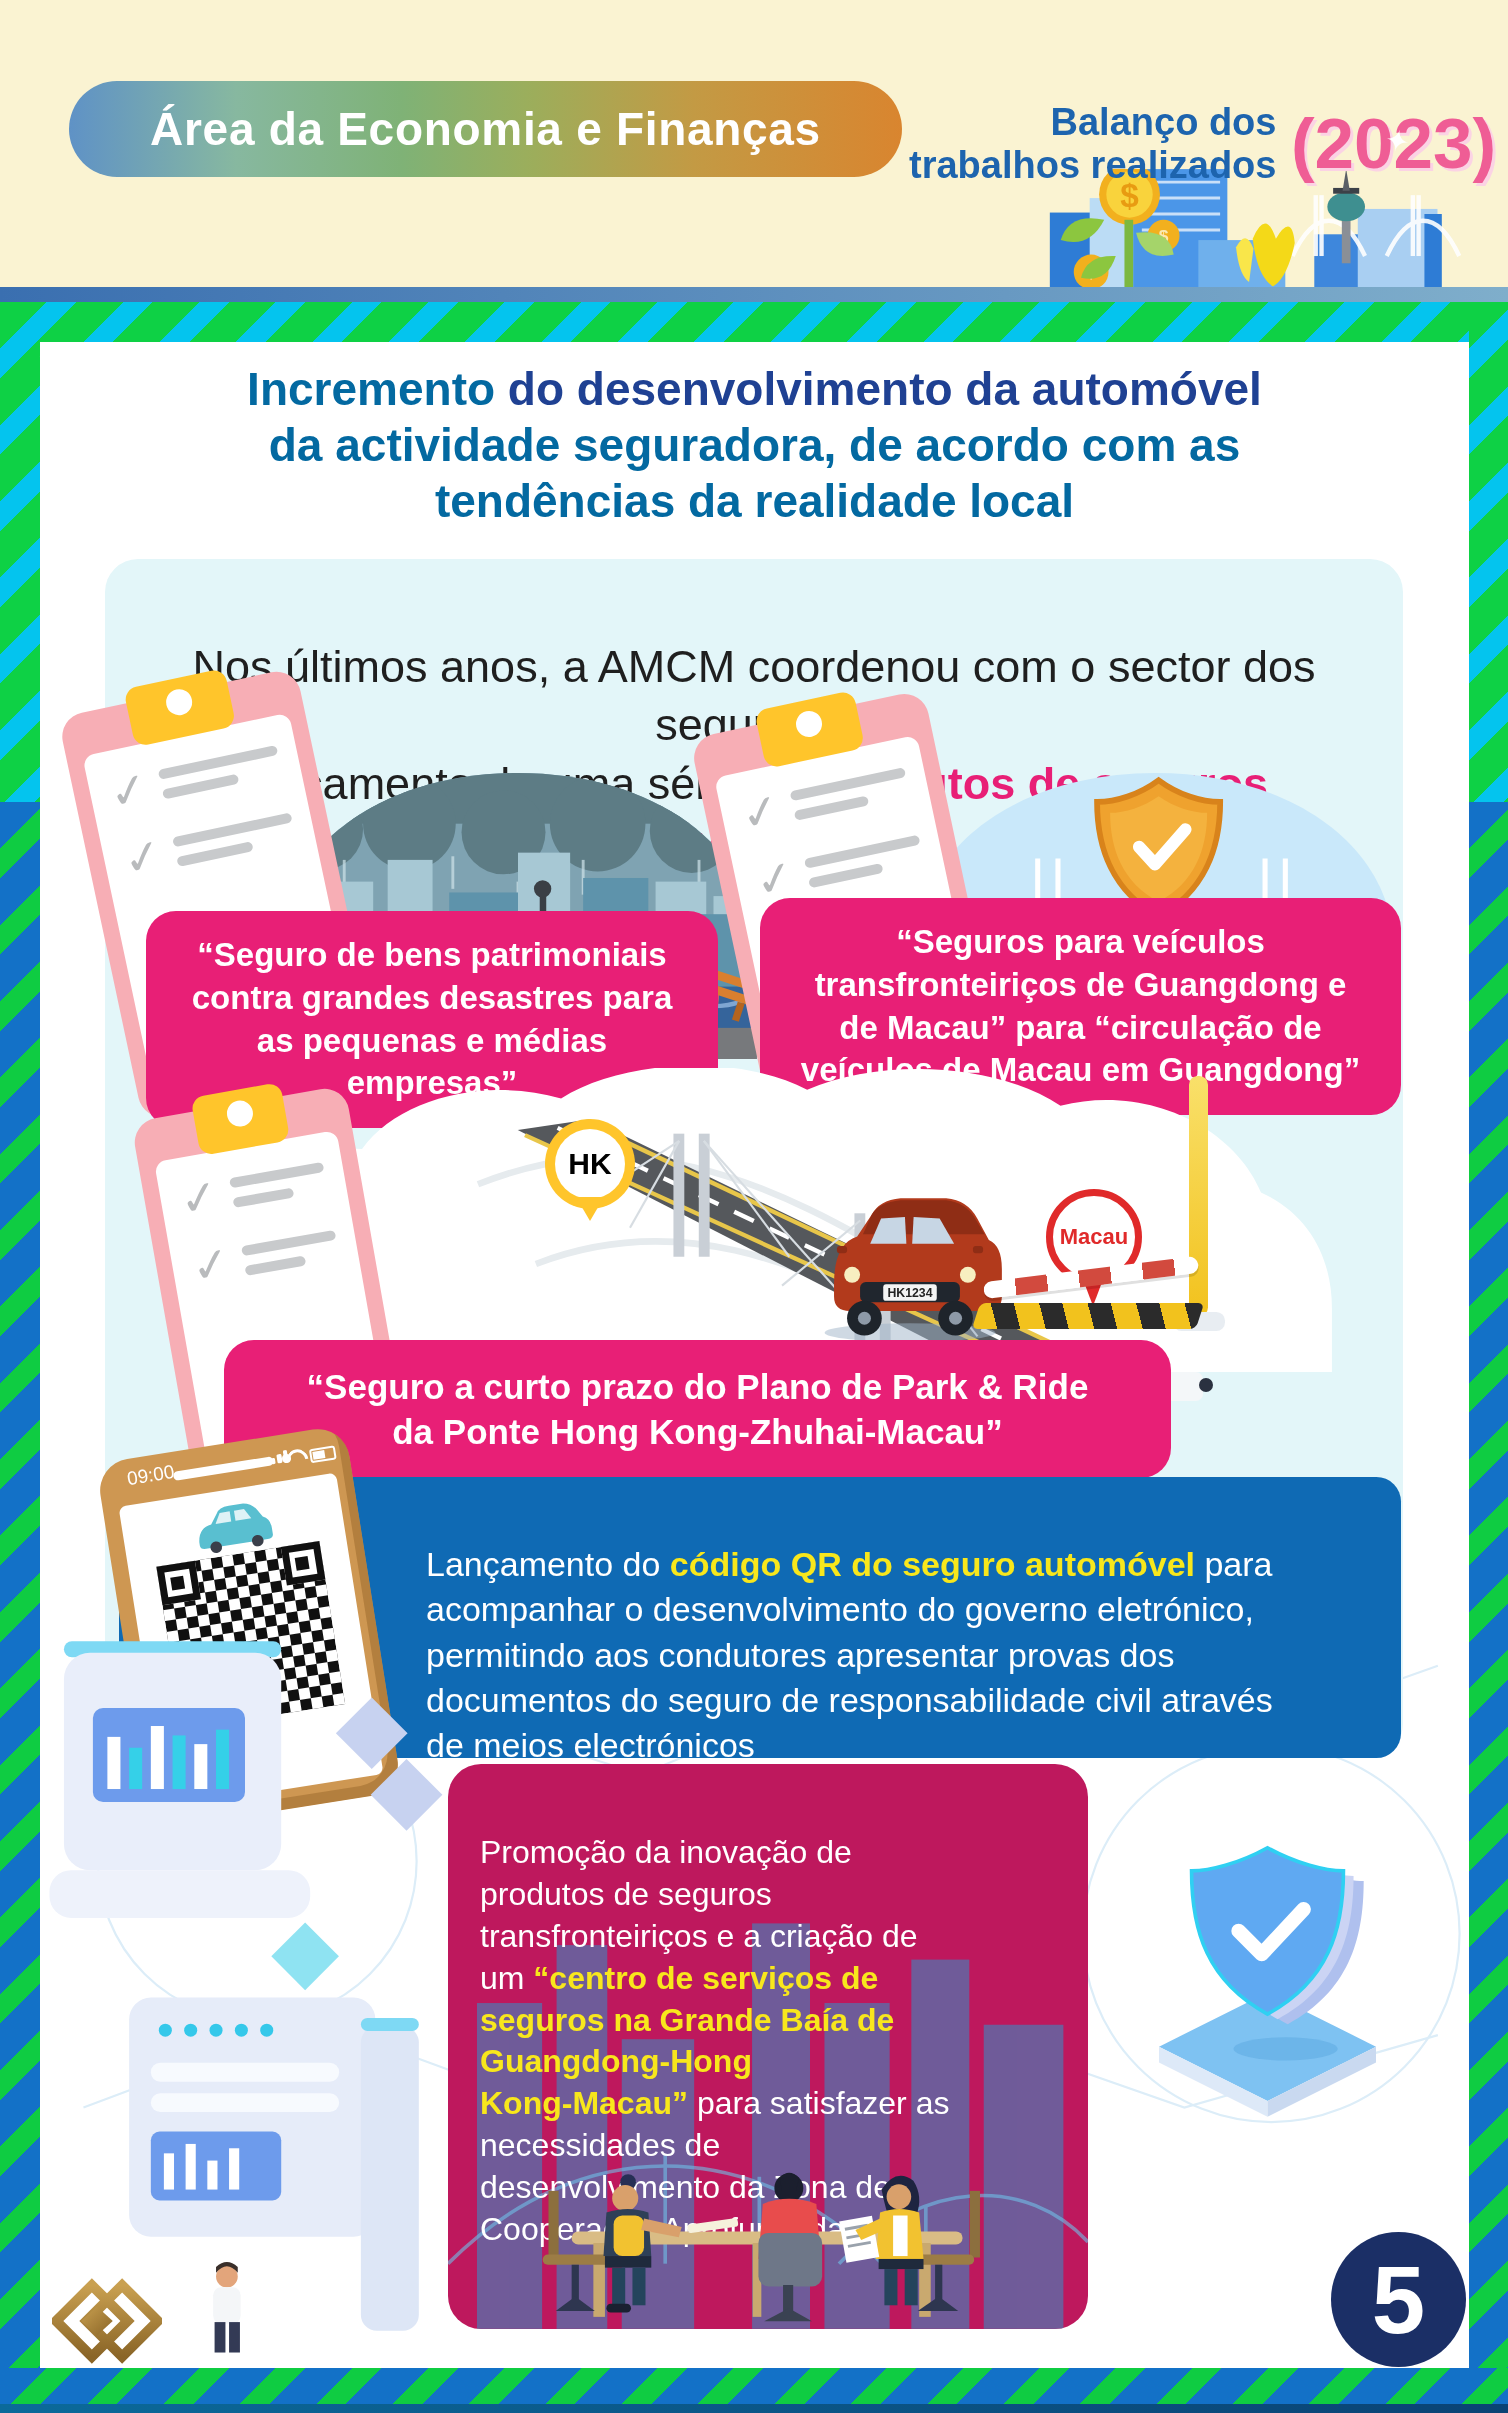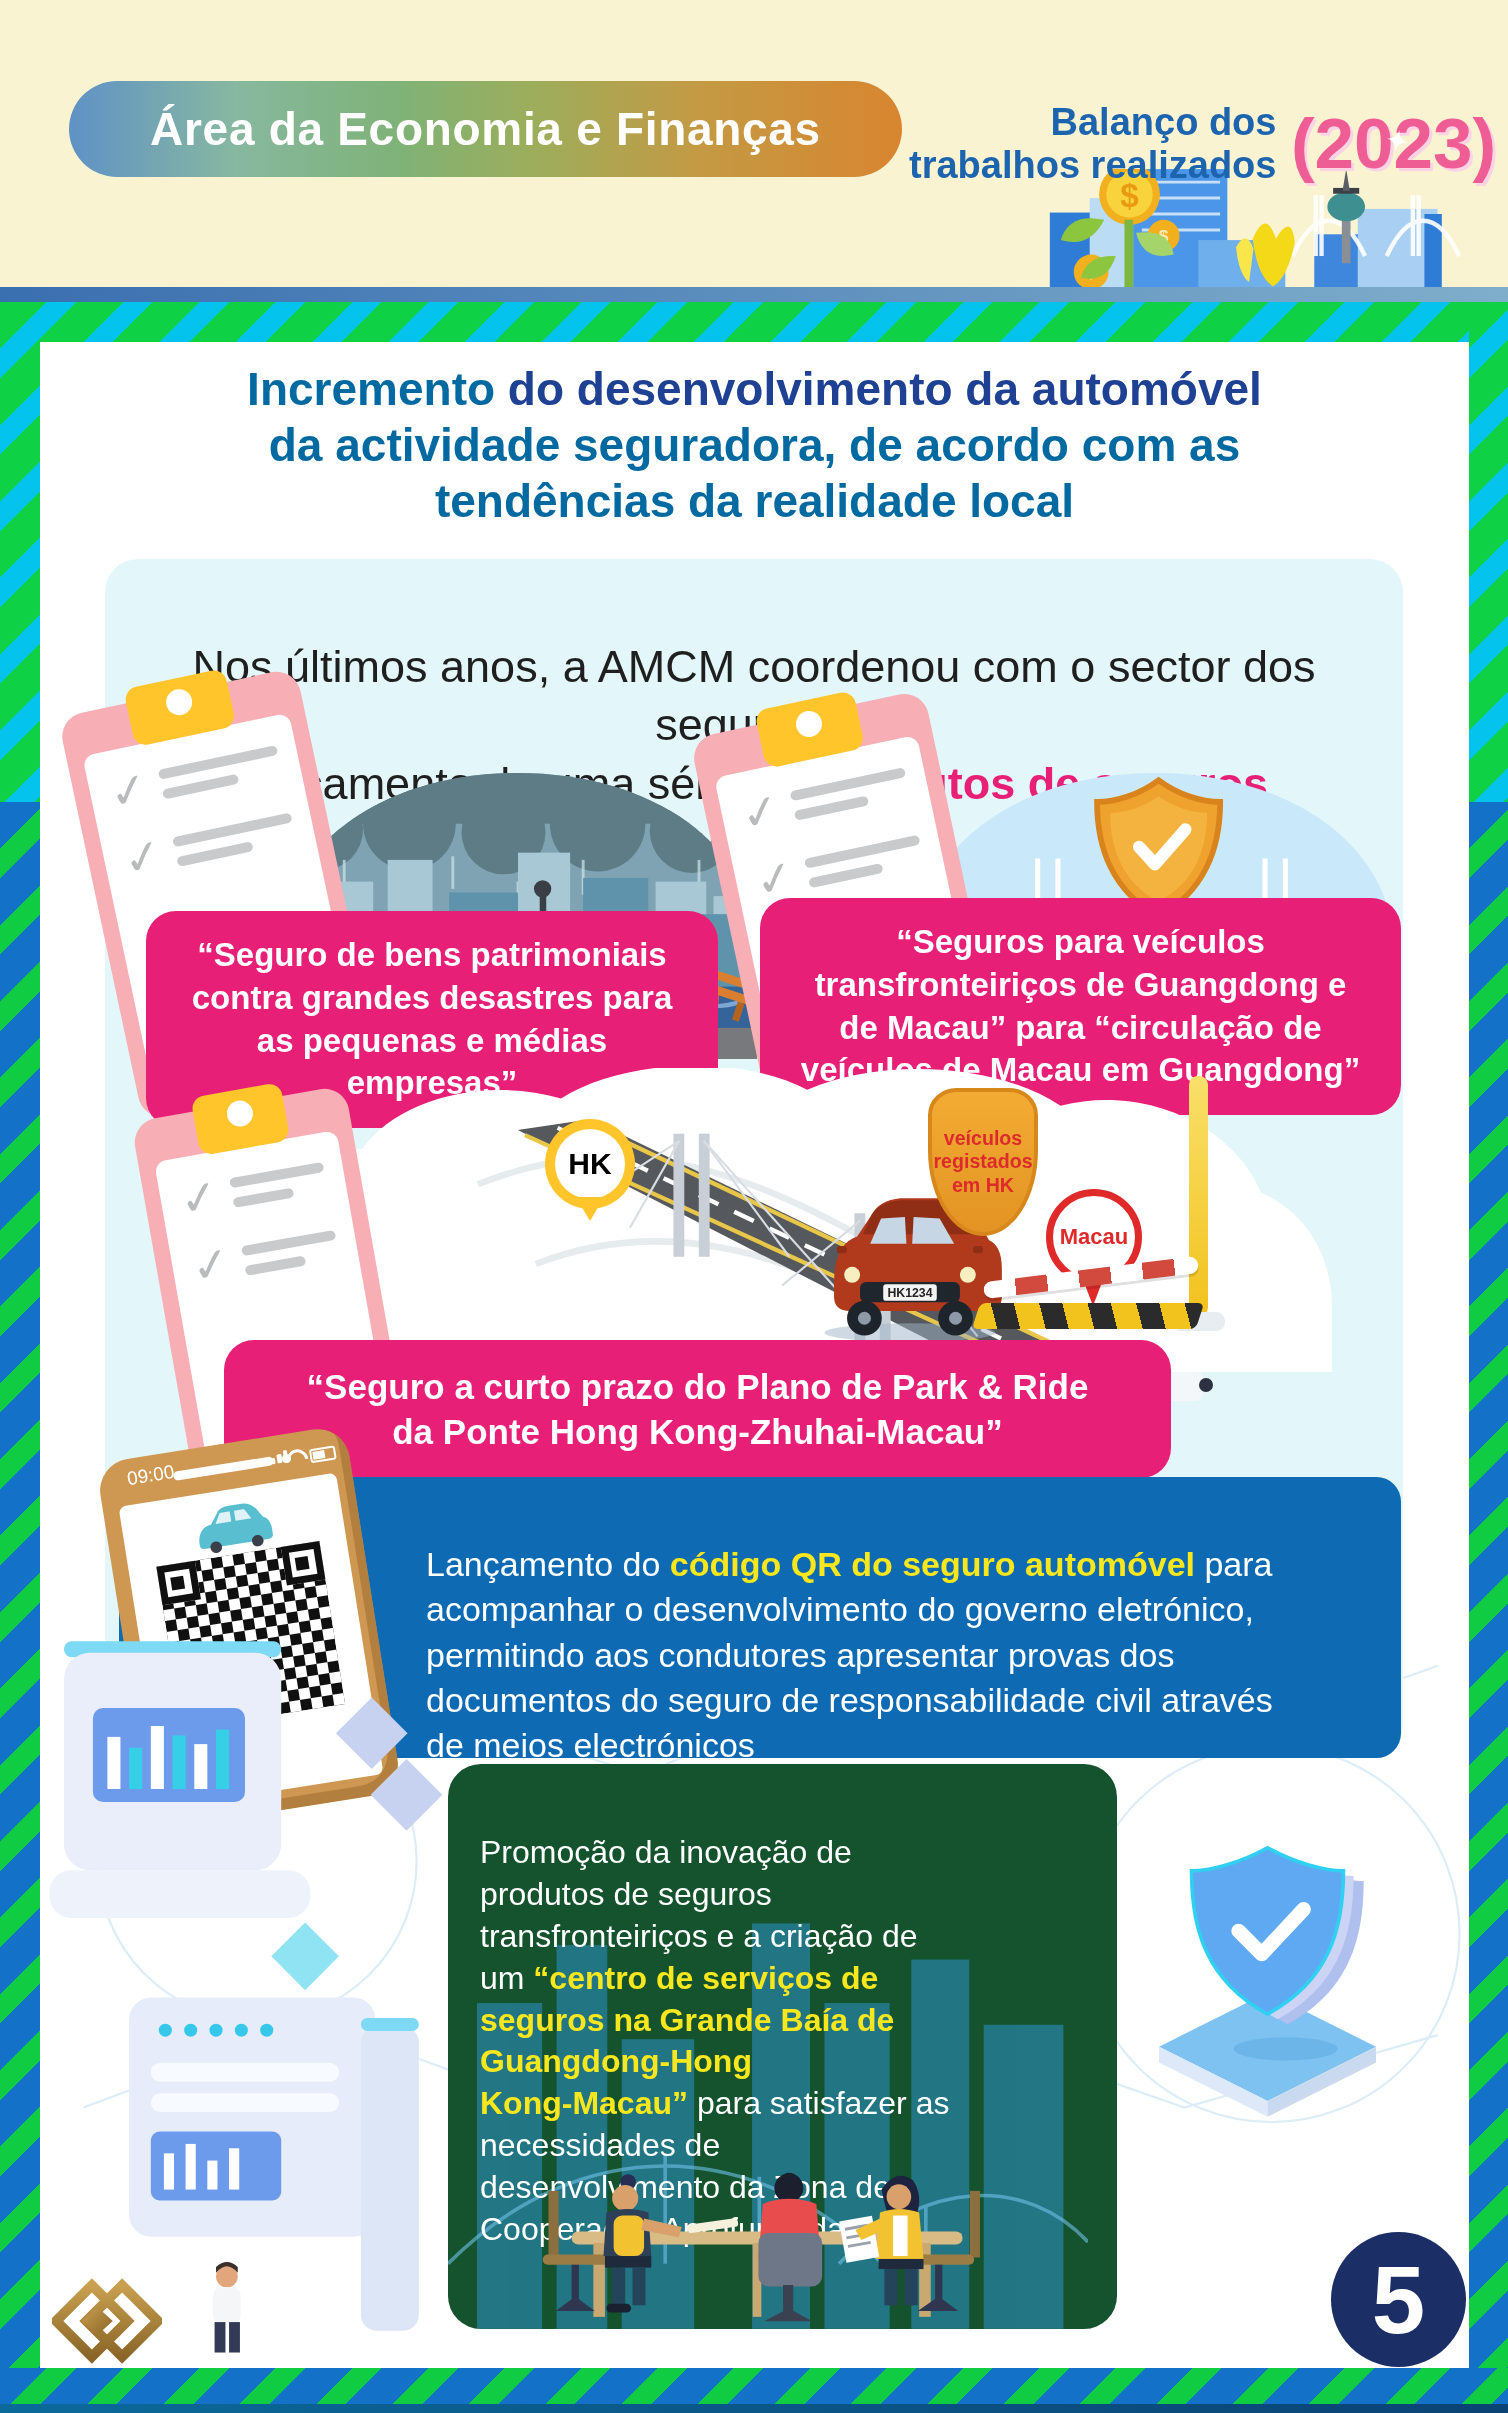--- a/index.html
+++ b/index.html
@@ -85,21 +85,21 @@
   .sigbars{position:absolute;right:61px;top:16px;display:flex;align-items:flex-end;gap:2.2px;}
   .sigbars i{width:4.3px;background:#fff;border-radius:1.4px;display:block;}
   .wifi{position:absolute;right:41px;top:17.4px;width:16px;height:16px;border:3.6px solid #fff;border-radius:50%;border-bottom-color:transparent;border-left-color:transparent;transform:rotate(-45deg);}
   .battery{position:absolute;right:13px;top:19px;width:22px;height:10px;border:2.2px solid #fff;border-radius:2.9px;}
   .battery::after{content:"";position:absolute;left:1.4px;top:1.4px;bottom:1.4px;width:11.6px;background:#fff;}
   .qr{background:repeating-conic-gradient(#101010 0% 25%,#ffffff 0% 50%) 0 0/22px 22px;position:relative;}
   .finder{position:absolute;width:39px;height:39px;border:7.2px solid #101010;background:#fff;box-sizing:border-box;}
   .finder::after{content:"";position:absolute;left:5.8px;top:5.8px;width:13px;height:13px;background:#101010;}
 
   
-  .promo-box{background:#14532d;border-radius:33px;overflow:hidden;position:absolute;padding-left:29px;}
+  .promo-box{background:#be185d;border-radius:33px;overflow:hidden;position:absolute;}
   .promo-text{position:absolute;left:32px;top:26px;width:587px;color:#fff;font-size:32px;line-height:1.31;white-space:pre-line;}
   .promo-text .yl{color:#F8E71C;font-weight:bold;}
 
   .page-circle{background:#1B2F66;border-radius:50%;display:flex;align-items:center;justify-content:center;
                color:#fff;font-size:96px;font-weight:bold;}
 </style>
 </head>
 <body>
 
 <div class="page">
@@ -450,23 +450,20 @@
     <circle cx="55" cy="138" r="11" fill="#F7EFC0"></circle>
       <circle cx="215" cy="138" r="11" fill="#F7EFC0"></circle>
     <circle cx="72" cy="198" r="24" fill="#1E242B"></circle>
       <circle cx="72" cy="198" r="9" fill="#8E9AA8"></circle>
     <circle cx="198" cy="198" r="24" fill="#1E242B"></circle>
       <circle cx="198" cy="198" r="9" fill="#8E9AA8"></circle>
     <rect x="34" y="98" width="14" height="10" rx="4" fill="#8F2D15"></rect>
       <rect x="222" y="98" width="14" height="10" rx="4" fill="#8F2D15"></rect>
   </svg>
 
-  <div class="abs shield-plate" style="left:928px;top:1088px;width:110px;height:148px;">veículos
-registados
-em HK</div>
 
   <div class="abs pin-macau" style="left:1046px;top:1099px;">
       <span>Macau</span>
     </div>
 
   <div class="abs sign-p" style="left:1021px;top:1167px;width:91px;height:116px;">
     <span class="pletter">P</span>
     <span class="mini-car"></span>
   </div>
 

